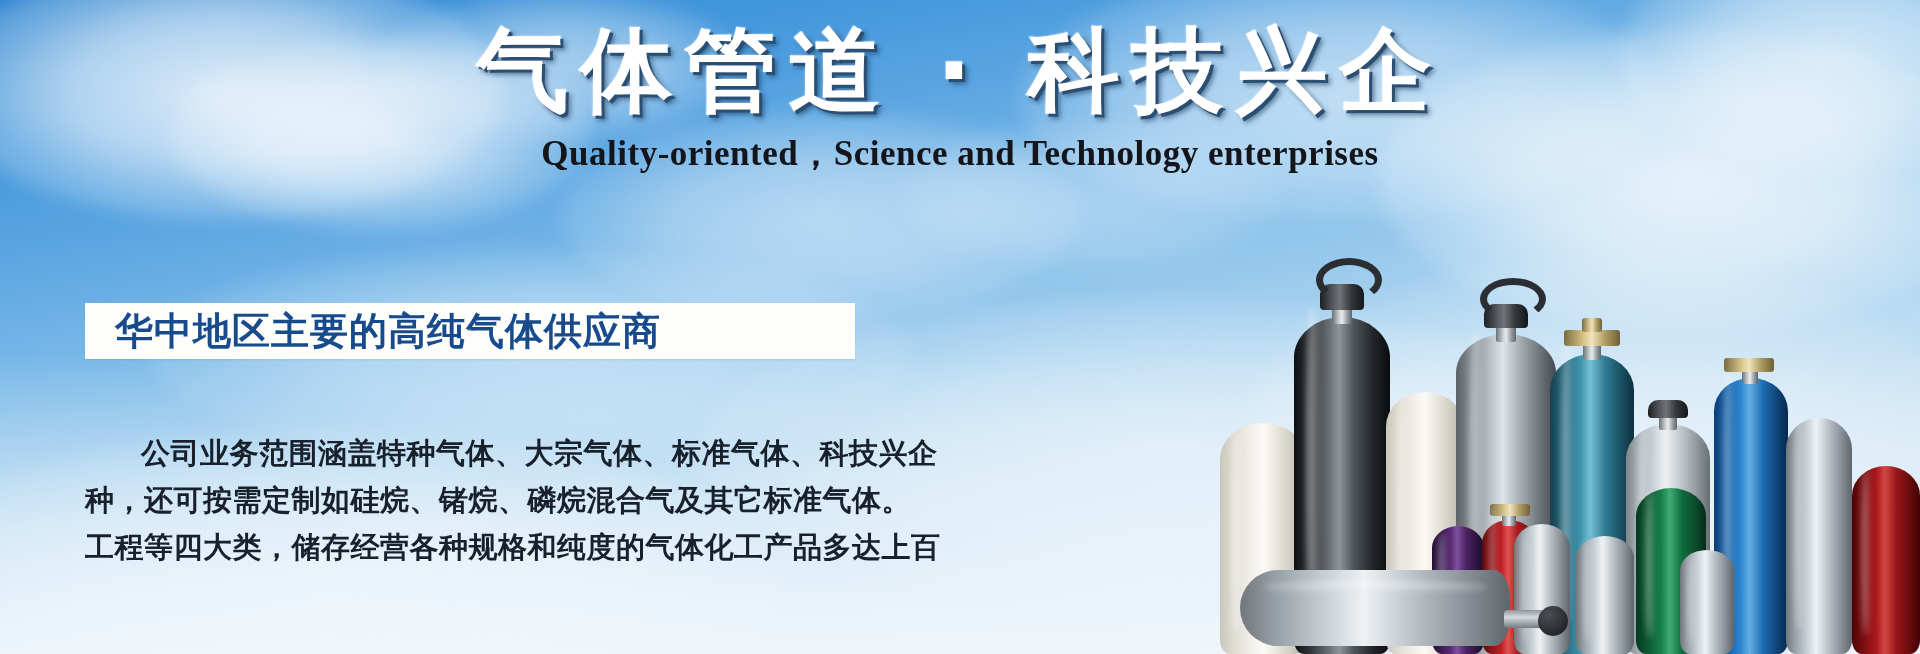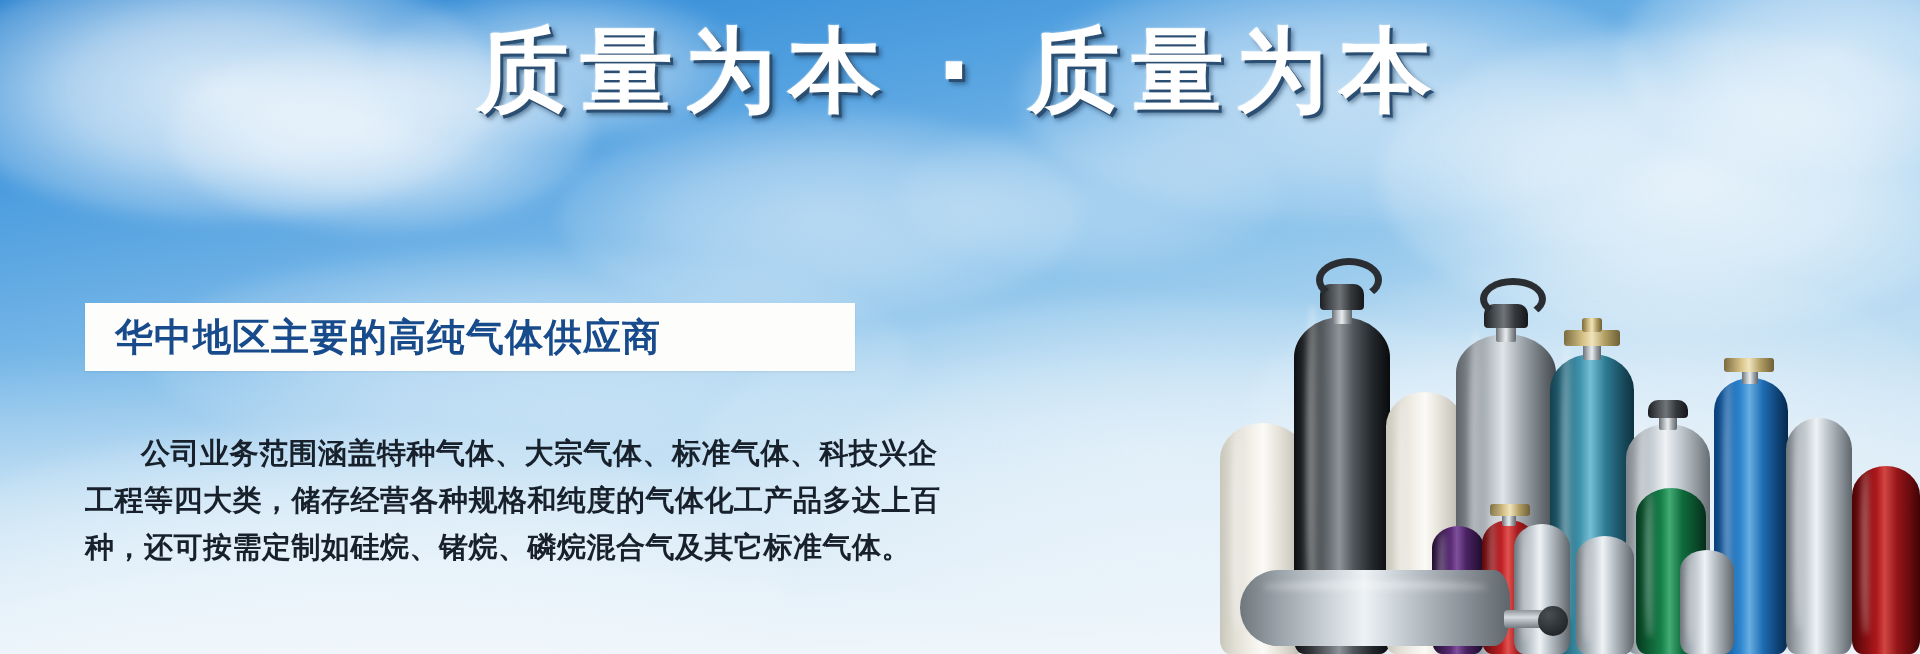--- a/index.html
+++ b/index.html
@@ -86,21 +86,21 @@
     color: #13151a;
     white-space: nowrap;
   }
 
   
   .highlight-box {
     position: absolute;
     left: 85px;
     top: 303px;
     width: 770px;
-    height: 68px;
+    height: 56px;
     background: #fdfdfb;
     box-shadow: 0 1px 2px rgba(40,70,100,0.10);
     display: flex;
     align-items: center;
   }
   .highlight-text {
     font-family: "DejaVu Sans", "Liberation Sans", sans-serif;
     font-weight: 700;
     font-size: 38px;
     letter-spacing: 1px;
@@ -255,31 +255,32 @@
     <div class="cloud c7"></div>
     <div class="cloud c8"></div>
     <div class="cloud c9"></div>
     <div class="cloud c10"></div>
     <div class="cloud c11"></div>
     <div class="cloud c12"></div>
     <div class="haze-bottom"></div>
   </div>
 
   <div class="headline-wrap">
-    <span class="headline">质量为本 · 质量为本</span>
+    <span class="headline">气体管道 · 科技兴企</span>
+    <span class="subheadline">Quality-oriented，Science and Technology enterprises</span>
   </div>
 
   <div class="highlight-box">
     <span class="highlight-text">华中地区主要的高纯气体供应商</span>
   </div>
 
   <div class="paragraph">
     <span class="line indent">公司业务范围涵盖特种气体、大宗气体、标准气体、科技兴企</span>
+    <span class="line">种，还可按需定制如硅烷、锗烷、磷烷混合气及其它标准气体。</span>
     <span class="line">工程等四大类，储存经营各种规格和纯度的气体化工产品多达上百</span>
-    <span class="line">种，还可按需定制如硅烷、锗烷、磷烷混合气及其它标准气体。</span>
   </div>
 
   <div class="cylinders">
     <div class="shadow-ground"></div>
 
     <div class="cyl" style="left:0px; width:86px; height:235px;">
       <div class="body m-white" style="height:200px;"></div>
       <div class="shoulder m-white" style="bottom:185px; height:46px;"></div>
       <div class="gloss"></div>
     </div>

